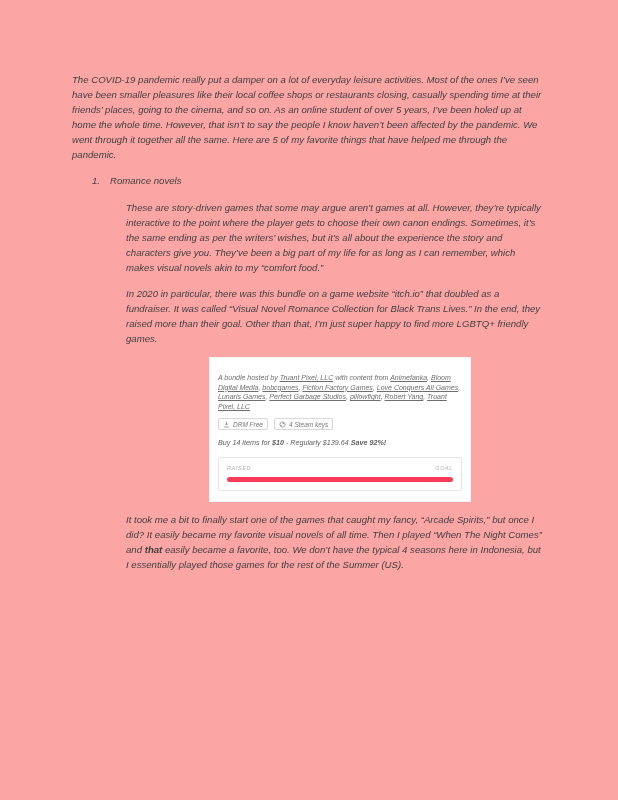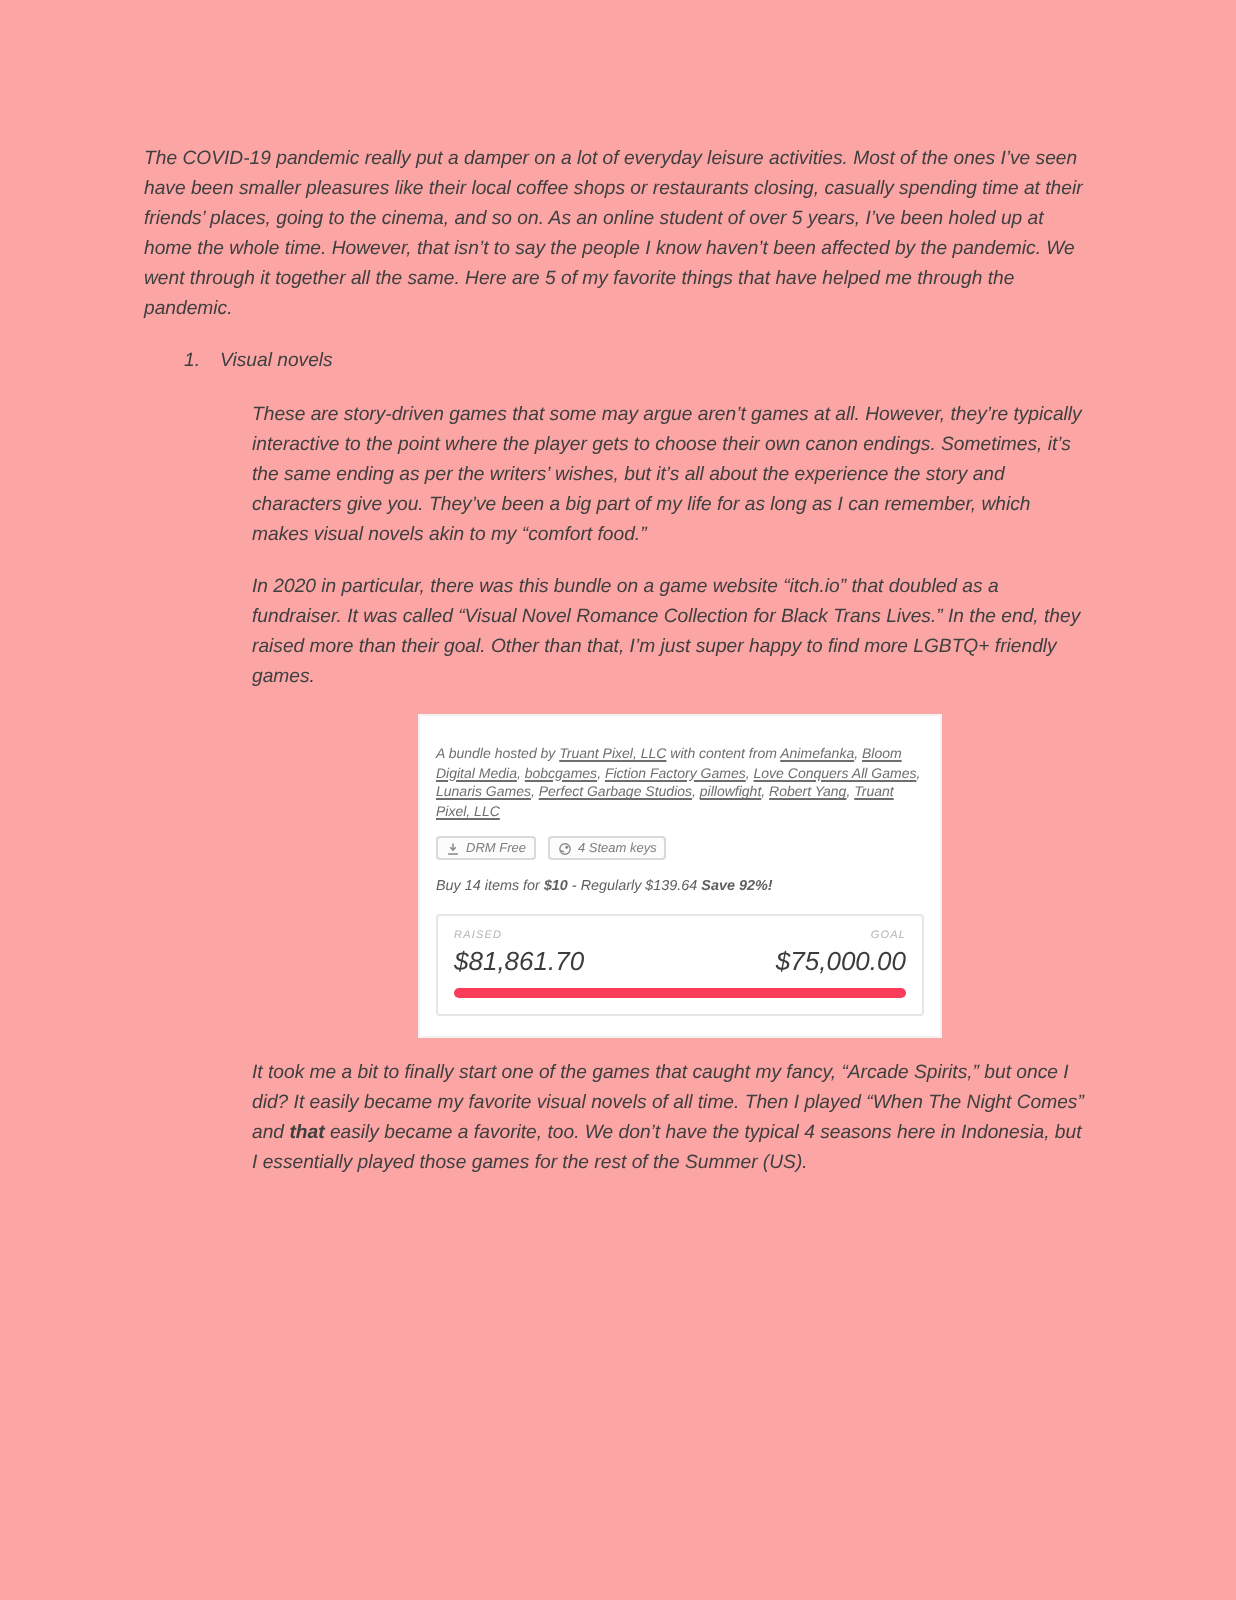--- a/index.html
+++ b/index.html
@@ -42,21 +42,21 @@
 </head>
 <body>
 
 <div class="page">
   <div class="doc">
 
     <p class="para">The COVID-19 pandemic really put a damper on a lot of everyday leisure activities. Most of the ones I’ve seen have been smaller pleasures like their local coffee shops or restaurants closing, casually spending time at their friends’ places, going to the cinema, and so on. As an online student of over 5 years, I’ve been holed up at home the whole time. However, that isn’t to say the people I know haven’t been affected by the pandemic. We went through it together all the same. Here are 5 of my favorite things that have helped me through the pandemic.</p>
 
     <div class="list-row">
       <span class="list-num">1.</span>
-      <span>Visual novels</span>
+      <span>Romance novels</span>
     </div>
 
     <div class="indent">
       <p class="para">These are story-driven games that some may argue aren’t games at all. However, they’re typically interactive to the point where the player gets to choose their own canon endings. Sometimes, it’s the same ending as per the writers’ wishes, but it’s all about the experience the story and characters give you. They’ve been a big part of my life for as long as I can remember, which makes visual novels akin to my “comfort food.”</p>
       <p class="para">In 2020 in particular, there was this bundle on a game website “itch.io” that doubled as a fundraiser. It was called “Visual Novel Romance Collection for Black Trans Lives.” In the end, they raised more than their goal. Other than that, I’m just super happy to find more LGBTQ+ friendly games.</p>
 
       <figure class="bundle-card" style="margin-top:9px">
         <div class="bundle-byline"><span>A bundle hosted by </span><span data-u="">Truant Pixel, LLC</span><span> with content from </span><span data-u="">Animefanka</span><span>, </span><span data-u="">Bloom Digital Media</span><span>, </span><span data-u="">bobcgames</span><span>, </span><span data-u="">Fiction Factory Games</span><span>, </span><span data-u="">Love Conquers All Games</span><span>, </span><span data-u="">Lunaris Games</span><span>, </span><span data-u="">Perfect Garbage Studios</span><span>, </span><span data-u="">pillowfight</span><span>, </span><span data-u="">Robert Yang</span><span>, </span><span data-u="">Truant Pixel, LLC</span></div>
         <div class="badge-row" id="badge-row">
             <span class="badge">
@@ -79,24 +79,20 @@
               <span>4 Steam keys</span>
             </span>
           </div>
         <div class="buy-line"><span>Buy 14 items for </span><span class="b">$10</span><span> - Regularly $139.64 </span><span class="b">Save 92%!</span></div>
 
         <div class="funding-box">
           <div class="fund-labels">
             <span>RAISED</span>
             <span>GOAL</span>
           </div>
-          <div class="fund-amounts">
-            <span>$81,861.70</span>
-            <span>$75,000.00</span>
-          </div>
           <div class="progress-bar" id="progress-bar" style="background: rgb(250, 60, 90); width: 100%;"></div>
         </div>
       </figure>
 
       <p class="para"><span>It took me a bit to finally start one of the games that caught my fancy, “Arcade Spirits,” but once I did? It easily became my favorite visual novels of all time. Then I played “When The Night Comes” and </span><span class="b">that</span><span> easily became a favorite, too. We don’t have the typical 4 seasons here in Indonesia, but I essentially played those games for the rest of the Summer (US).</span></p>
     </div>
 
   </div>
 </div>
 

